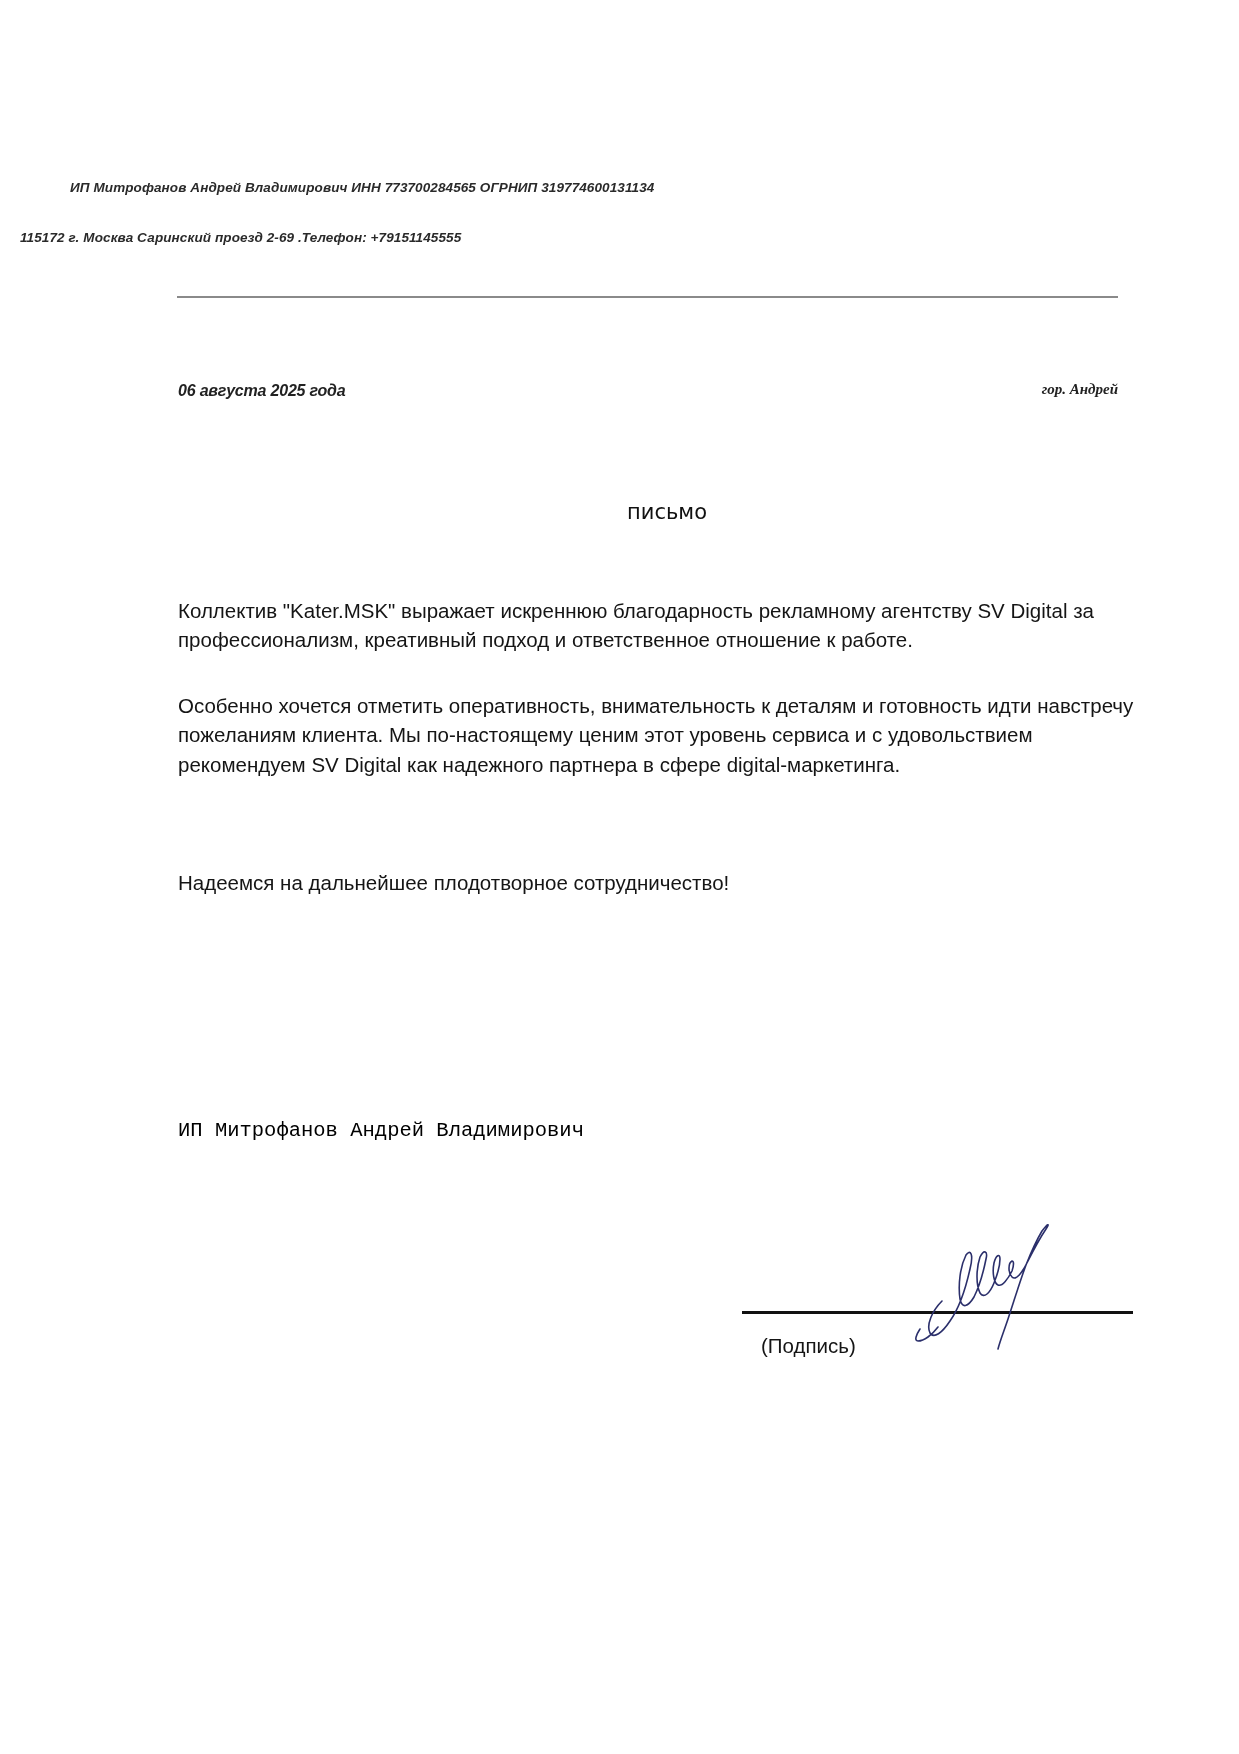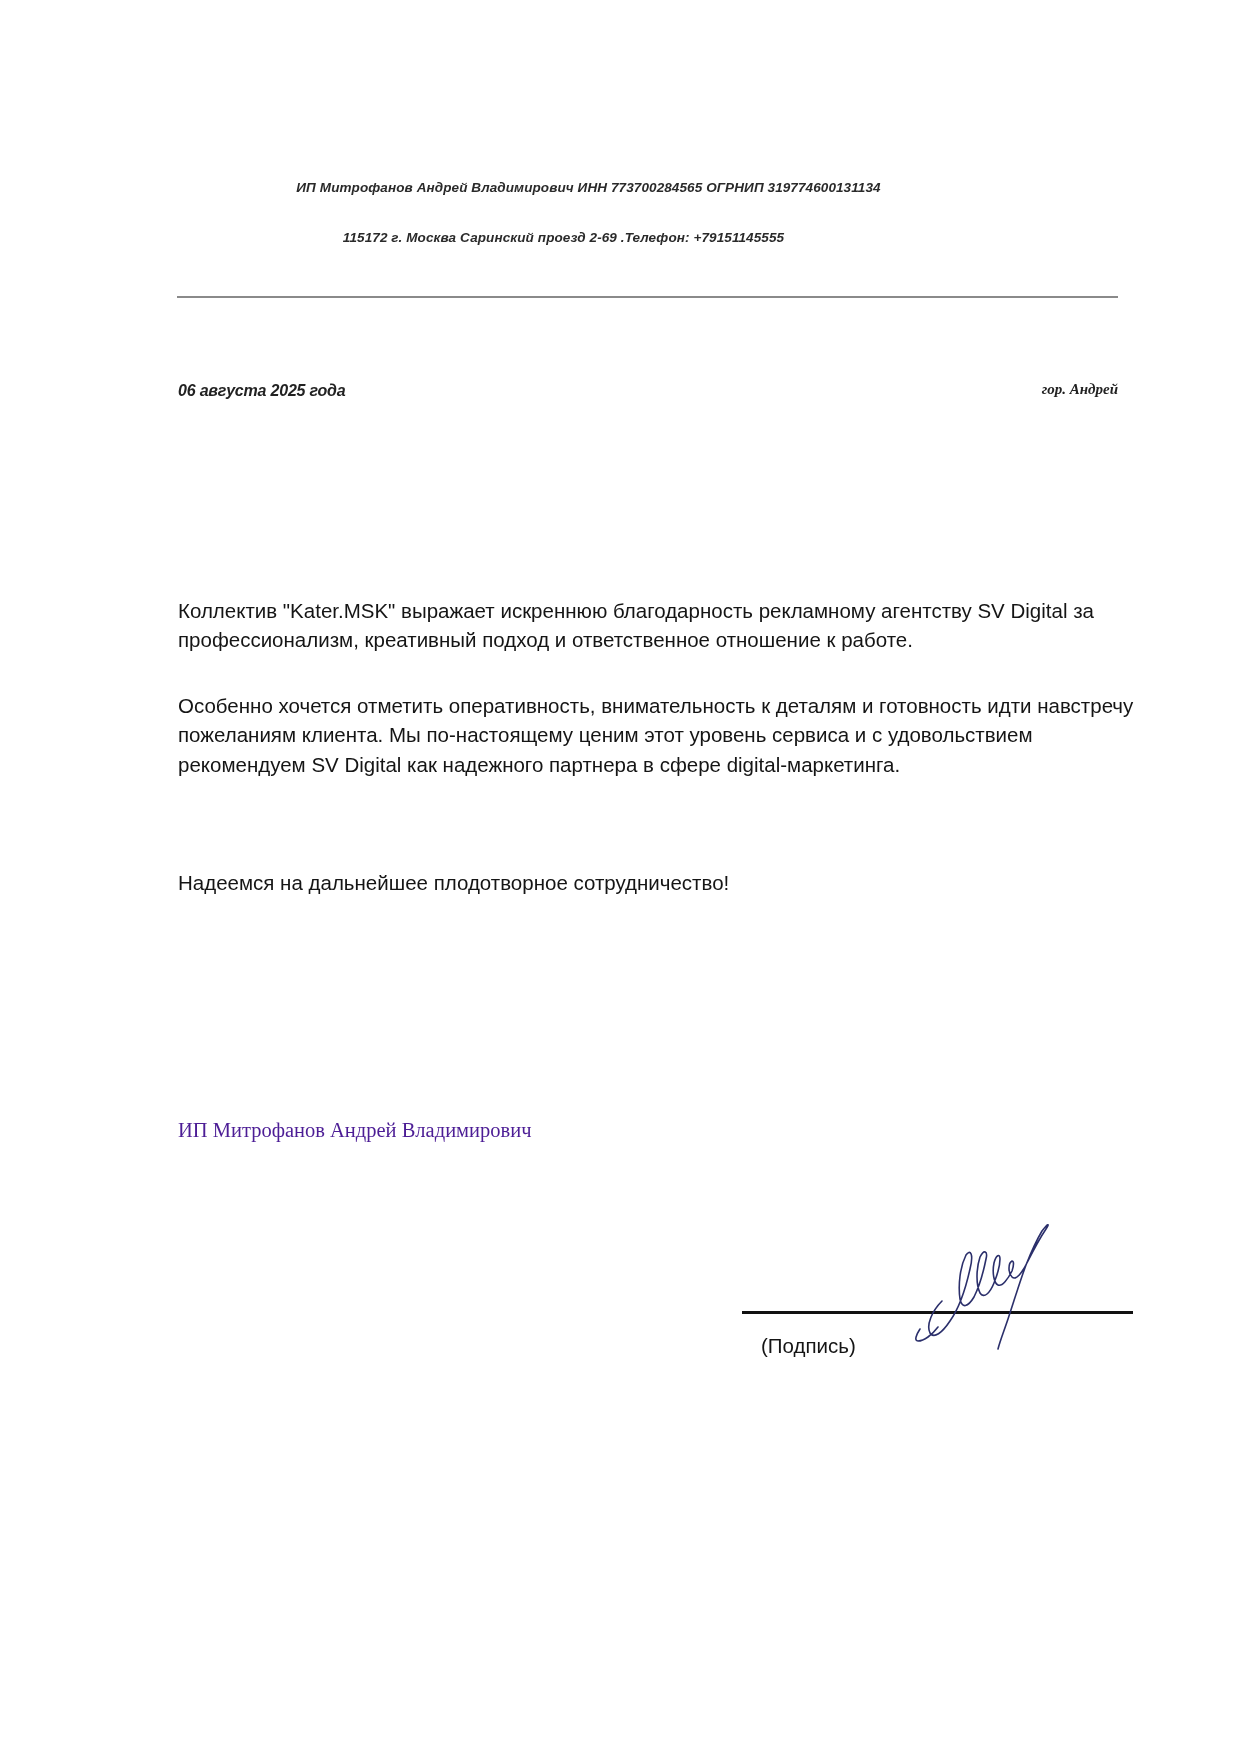--- a/index.html
+++ b/index.html
@@ -1,20 +1,20 @@
 <!DOCTYPE html>
 <html><head>
   <meta charset="utf-8">
   <style>
     html, body { margin: 0; padding: 0; background: #ffffff; }
     body { width: 1239px; height: 1754px; position: relative; overflow: hidden; color: #111; }
     .page { position: absolute; left: 0; top: 0; width: 1239px; height: 1754px; background: #fff; }
 
     .hdr {
-      position: absolute; left: 0; width: 1107px; text-align: center;
+      position: absolute; left: 0; width: 1107px; text-align: left;
       font-family: "Liberation Sans", sans-serif; font-style: italic; font-weight: bold;
       font-size: 13.5px; color: #2a2a2a; letter-spacing: 0.1px; white-space: nowrap;
     }
     .hdr1 { top: 180px; padding-left: 70px; box-sizing: border-box; }
     .hdr2 { top: 230px; padding-left: 20px; box-sizing: border-box; }
 
     .divider { position: absolute; left: 177px; top: 296px; width: 941px; height: 2px; background: #8a8a8a; }
 
     .date {
       position: absolute; left: 178px; top: 382px;
@@ -36,21 +36,21 @@
       position: absolute; left: 178px; width: 965px;
       font-family: "Liberation Sans", sans-serif; font-size: 20.5px; line-height: 29.3px; color: #151515;
     }
     .body p { margin: 0; }
     .p1 { top: 596px; }
     .p2 { top: 691px; }
     .p3 { top: 868px; }
 
     .signer {
       position: absolute; left: 178px; top: 1119px;
-      font-family: Liberation Serif, serif; font-size: 20.5px; color: #4c1d95; white-space: nowrap;
+      font-family: Liberation Mono, monospace; font-size: 20.5px; color: #000000; white-space: nowrap;
     }
 
     .sig-line { position: absolute; left: 742px; top: 1311px; width: 391px; height: 3px; background: #111; }
     .sig-caption {
       position: absolute; left: 761px; top: 1334px;
       font-family: "Liberation Sans", sans-serif; font-size: 20.5px; color: #151515; white-space: nowrap;
     }
     .signature { position: absolute; left: 880px; top: 1215px; width: 200px; height: 145px; }
   </style>
 </head>
@@ -59,20 +59,21 @@
 <div class="page">
 
   <div class="hdr hdr1">ИП Митрофанов Андрей Владимирович ИНН  773700284565 ОГРНИП 319774600131134</div>
   <div class="hdr hdr2">115172 г. Москва Саринский проезд 2-69 .Телефон: +79151145555</div>
 
   <div class="divider"></div>
 
   <div class="date">06 августа 2025 года</div>
   <div class="city">гор. Андрей</div>
 
+  <div class="title">письмо</div>
 
   <div class="body p1">
     <p>Коллектив "Kater.MSK" выражает искреннюю благодарность рекламному агентству SV Digital за профессионализм, креативный подход и ответственное отношение к работе.</p>
   </div>
   <div class="body p2">
     <p>Особенно хочется отметить оперативность, внимательность к деталям и готовность идти навстречу пожеланиям клиента. Мы по-настоящему ценим этот уровень сервиса и с удовольствием рекомендуем SV Digital как надежного партнера в сфере digital-маркетинга.</p>
   </div>
   <div class="body p3">
     <p>Надеемся на дальнейшее плодотворное сотрудничество!</p>
   </div>

